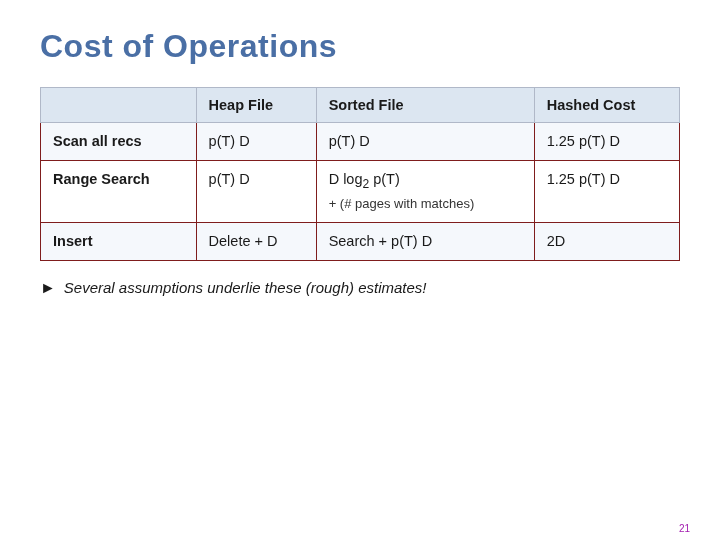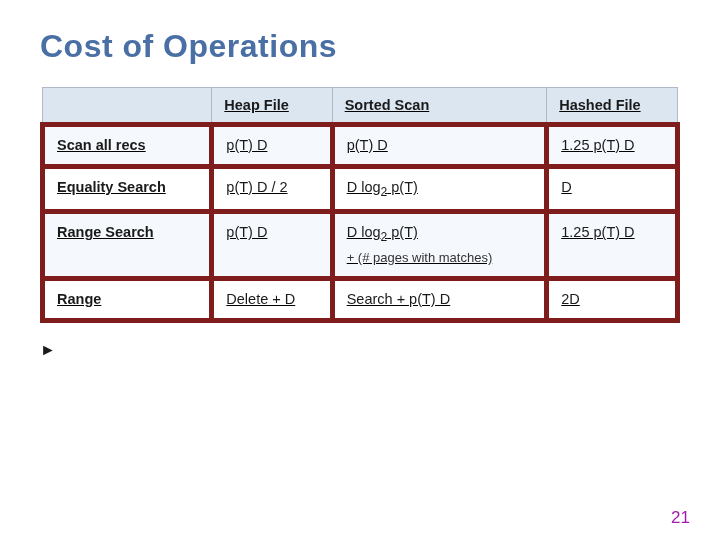--- a/index.html
+++ b/index.html
@@ -32,39 +32,38 @@
     .table-wrapper {
       border: 1px solid #b0b8c8;
       border-collapse: collapse;
       width: 100%;
     }
 
     table {
       width: 100%;
       border-collapse: collapse;
       font-size: 14.5px;
-      text-decoration: underline;
     }
 
     thead tr th {
       background: #dce6f1;
       color: #1a1a1a;
       font-weight: bold;
       padding: 9px 12px;
       border: 1px solid #b0b8c8;
       text-align: left;
     }
 
     thead tr th:first-child {
       background: #dce6f1;
     }
 
     tbody tr td {
       padding: 8px 12px;
-      border: 5px solid #7f1d1d;
+      border: 1px solid #7f1d1d;
       vertical-align: top;
       color: #1a1a1a;
       line-height: 1.45;
       margin-top: 20px;
     }
 
     tbody tr:nth-child(odd) td {
       background: #f5f8fc;
     }
 
@@ -93,75 +92,70 @@
     }
 
     .arrow-symbol {
       font-size: 16px;
       color: #1a1a1a;
       font-style: normal;
     }
 
     .page-num {
       position: absolute;
-      bottom: 12px;
+      bottom: 6px;
       right: 30px;
-      font-size: 17px;
+      font-size: 10px;
       color: #a21caf;
     }
   </style>
 </head>
 <body>
 
 <div class="page">
   <div class="title">Cost of Operations</div>
 
   <table class="table-wrapper">
     <thead>
       <tr>
         <th></th>
         <th>Heap File</th>
-        <th>Sorted Scan</th>
-        <th>Hashed File</th>
+        <th>Sorted File</th>
+        <th>Hashed Cost</th>
       </tr>
     </thead>
     <tbody>
 
       <tr>
         <td class="row-label">Scan all recs</td>
         <td>p(T) D</td>
         <td>p(T) D</td>
         <td>1.25 p(T) D</td>
       </tr>
 
-      <tr>
-        <td class="row-label">Equality Search</td>
-        <td>p(T) D / 2</td>
-        <td>D log<sub>2</sub> p(T)</td>
-        <td>D</td>
-      </tr>
 
       <tr>
         <td class="row-label">Range Search</td>
         <td>p(T) D</td>
         <td>
           D log<sub>2</sub> p(T)<br>
           <span class="sub-text">+ (# pages with matches)</span>
         </td>
         <td>1.25 p(T) D</td>
       </tr>
 
 
       <tr>
-        <td class="row-label">Range</td>
+        <td class="row-label">Insert</td>
         <td>Delete + D</td>
         <td>Search + p(T) D</td>
         <td>2D</td>
       </tr>
     </tbody>
   </table>
 
   <div class="footer-note">
     <span class="arrow-symbol">►</span>
+    <span>Several assumptions underlie these (rough) estimates!</span>
   </div>
 
   <div class="page-num">21</div>
 </div>
 
 </body></html>

